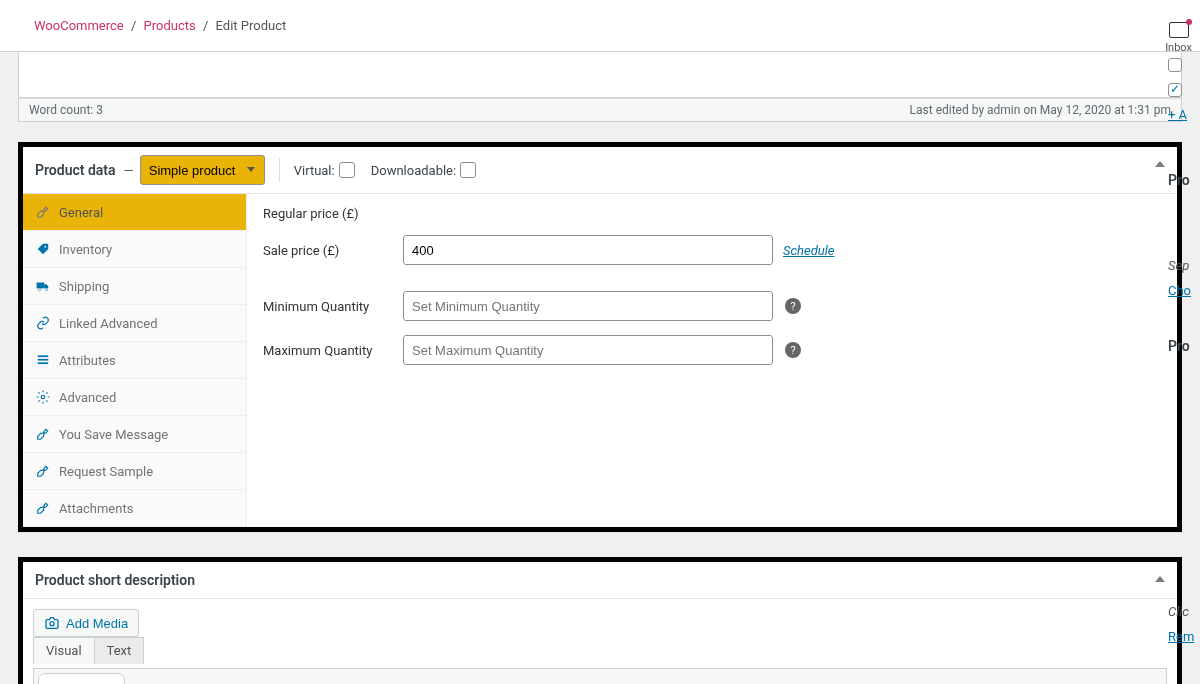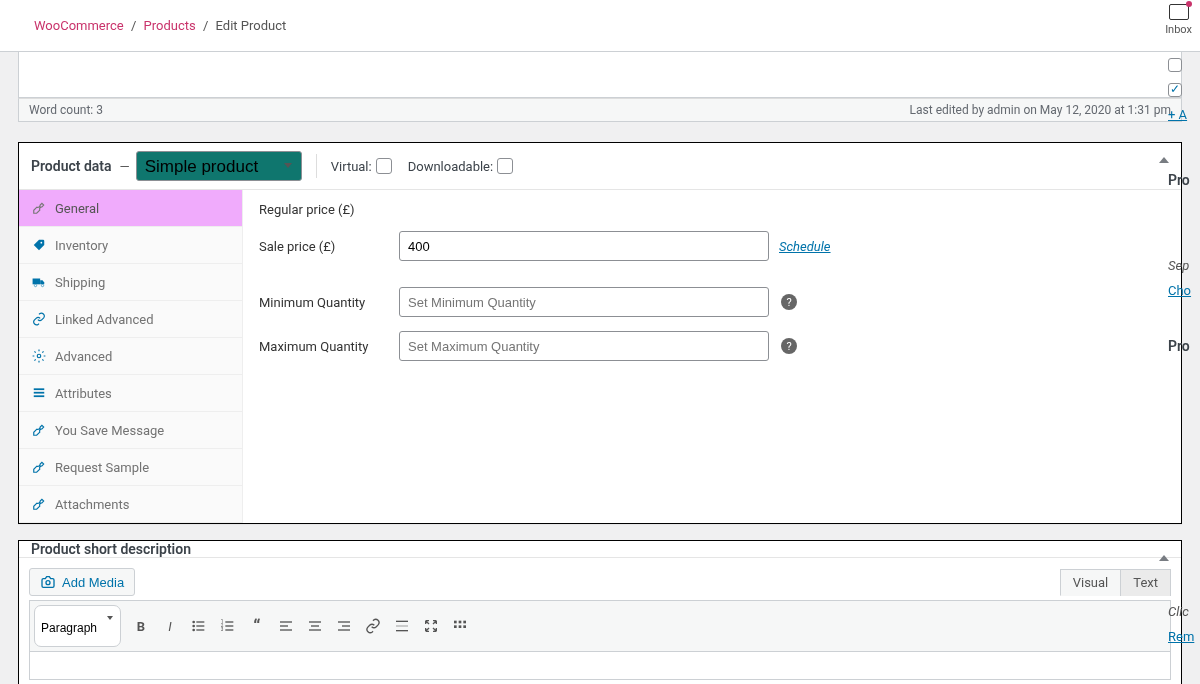--- a/index.html
+++ b/index.html
@@ -15,29 +15,29 @@
   height: 52px;
   display: flex;
   align-items: center;
   padding: 0 22px;
   position: relative;
 }
 .breadcrumb { color: #555; margin-left: 12px; }
 .breadcrumb a { color: #c9336b; text-decoration: none; }
 .breadcrumb .sep { color: #555; margin: 0 4px; }
 .breadcrumb .current { color: #555; }
-.inbox-wrap { position: absolute; right: 8px; top: 4px; text-align: right; font-size: 11px; color: #555; }
+.inbox-wrap { position: absolute; right: 8px; top: 22px; text-align: right; font-size: 11px; color: #555; }
 .inbox-icon { display: block; width: 20px; height: 16px; border: 1.5px solid #333; border-radius: 2px; position: relative; margin: 0 auto 3px; }
 .inbox-dot { position: absolute; top: -4px; right: -4px; width: 6px; height: 6px; background: #c9336b; border-radius: 50%; }
 .page { padding: 0 18px 20px 18px; }
 .postbox {
   background: #fff;
-  border: 1px solid #000000;
+  border: 5px solid #000000;
   box-shadow: 0 1px 1px rgba(0,0,0,0.04);
-  margin-bottom: 16px;
+  margin-bottom: 25px;
 }
 .editor-top {
   background: #fff;
   border: 1px solid #ccd0d4;
   border-top: none;
   height: 46px;
   margin-bottom: 0;
 }
 .editor-status {
   background: #f6f7f7;
@@ -56,23 +56,23 @@
   padding: 8px 12px;
   border-bottom: 1px solid #e5e5e5;
   position: relative;
 }
 .pd-header h2 { font-size: 14px; font-weight: 600; margin-right: 6px; }
 .pd-dash { margin: 0 6px 0 2px; color: #555; }
 .product-type-select {
   height: 30px;
   border: 1px solid #8c8f94;
   border-radius: 3px;
-  background: #0f766e;
-  padding: 0 42px 0 8px;
-  font-size: 17px;
+  background: #eab308;
+  padding: 0 28px 0 8px;
+  font-size: 13px;
   appearance: none;
   position: relative;
 }
 .select-wrap { position: relative; display: inline-block; }
 .select-wrap::after {
   content: "";
   position: absolute;
   right: 10px;
   top: 12px;
   border-left: 4px solid transparent;
@@ -104,21 +104,21 @@
 }
 .pd-tabs li a {
   display: flex;
   align-items: center;
   padding: 10px 12px;
   text-decoration: none;
   color: #737373;
   font-size: 13px;
 }
 .pd-tabs li.active {
-  background: #f0abfc;
+  background: #eab308;
 }
 .pd-tabs li.active a { color: #555; }
 .tab-icon { width: 16px; height: 16px; margin-right: 8px; display: inline-flex; align-items: center; justify-content: center; }
 .pd-panel { flex: 1; padding: 12px 16px; }
 .form-row { display: flex; align-items: center; margin-bottom: 14px; }
 .form-row label { width: 140px; color: #333; font-size: 13px; }
 .form-row input[type=text] {
   width: 370px;
   height: 30px;
   border: 1px solid #8c8f94;
@@ -132,31 +132,32 @@
   background: #666;
   color: #fff;
   border-radius: 50%;
   display: inline-flex;
   align-items: center; justify-content: center;
   font-size: 11px;
   margin-left: 12px;
 }
 .gap-row { height: 12px; }
 .short-desc-header {
-  padding: 0 12px;
+  padding: 10px 12px;
   font-size: 14px;
   font-weight: 600;
   border-bottom: 1px solid #e5e5e5;
   position: relative;
 }
 .media-row {
   padding: 10px 10px 0;
   display: flex;
   justify-content: space-between;
-  align-items: center;
+  align-items: flex-start;
+  flex-direction: column;
 }
 .add-media-btn {
   background: #f6f7f7;
   border: 1px solid #ccd0d4;
   border-radius: 3px;
   padding: 5px 10px;
   font-size: 13px;
   color: #0073aa;
   display: inline-flex;
   align-items: center;
@@ -341,38 +342,38 @@
                   <path d="M10 13a5 5 0 0 0 7 0l3-3a5 5 0 0 0-7-7l-1 1"></path>
                   <path d="M14 11a5 5 0 0 0-7 0l-3 3a5 5 0 0 0 7 7l1-1"></path>
                 </svg>
           </span>
           <span>Linked Advanced</span>
             </a>
           </li>
         <li>
             <a href="#">
           <span class="tab-icon">
-            <svg width="14" height="14" viewBox="0 0 24 24" fill="none" stroke="#0073aa" stroke-width="2">
-                  <circle cx="12" cy="12" r="3"></circle>
-                  <path d="M12 1v3m0 16v3M4.2 4.2l2.1 2.1m11.4 11.4l2.1 2.1M1 12h3m16 0h3M4.2 19.8l2.1-2.1m11.4-11.4l2.1-2.1"></path>
-                </svg>
-          </span>
-          <span>Advanced</span>
-            </a>
-          </li>
-        <li>
-            <a href="#">
-          <span class="tab-icon">
             <svg width="14" height="14" viewBox="0 0 24 24" fill="#0073aa">
                   <rect x="3" y="4" width="18" height="3"></rect>
                   <rect x="3" y="10" width="18" height="3"></rect>
                   <rect x="3" y="16" width="18" height="3"></rect>
                 </svg>
           </span>
           <span>Attributes</span>
+            </a>
+          </li>
+        <li>
+            <a href="#">
+          <span class="tab-icon">
+            <svg width="14" height="14" viewBox="0 0 24 24" fill="none" stroke="#0073aa" stroke-width="2">
+                  <circle cx="12" cy="12" r="3"></circle>
+                  <path d="M12 1v3m0 16v3M4.2 4.2l2.1 2.1m11.4 11.4l2.1 2.1M1 12h3m16 0h3M4.2 19.8l2.1-2.1m11.4-11.4l2.1-2.1"></path>
+                </svg>
+          </span>
+          <span>Advanced</span>
             </a>
           </li>
         <li>
             <a href="#">
           <span class="tab-icon">
             <svg width="14" height="14" viewBox="0 0 24 24" fill="none" stroke="#0073aa" stroke-width="2">
                   <path d="M14 7a4 4 0 0 1-5.65 3.65L3 16v5h5l5.35-5.35A4 4 0 0 1 17 10l3-3-3-3-3 3z"></path>
                 </svg>
           </span>
           <span>You Save Message</span>

